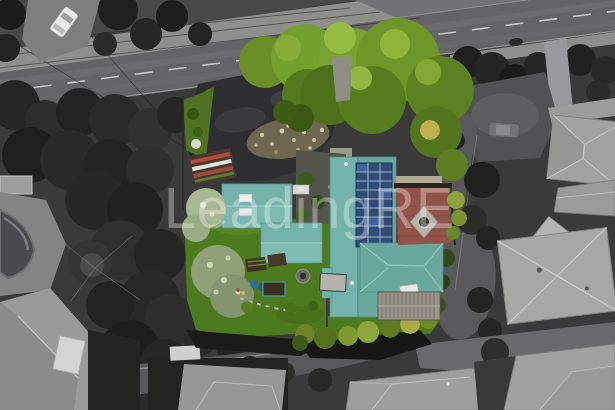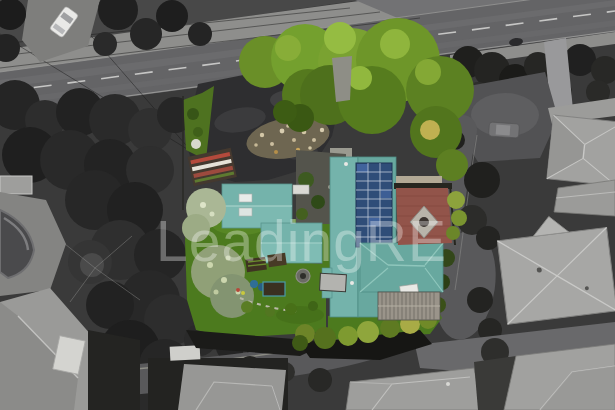--- a/index.html
+++ b/index.html
@@ -1,21 +1,21 @@
 <!DOCTYPE html>
 <html><head>
 <meta charset="utf-8">
 <style>
   html,body{margin:0;padding:0;background:#222;}
   .scene{position:relative;width:615px;height:410px;overflow:hidden;background:#3c3c3c;
          font-family:"Liberation Sans",sans-serif;}
   .scene svg{position:absolute;left:0;top:0;}
-  .watermark{position:absolute;left:156px;top:180px;font-size:57px;font-weight:400;
+  .watermark{position:absolute;left:164px;top:180px;font-size:57px;font-weight:400;
              letter-spacing:1px;line-height:1;white-space:nowrap;pointer-events:none;
-             font-family:"Liberation Sans",sans-serif;margin-top:33px;}
+             font-family:"Liberation Sans",sans-serif;}
 </style>
 </head>
 <body>
 
 <div class="scene">
 <svg width="615" height="410" viewBox="0 0 615 410">
 
   <rect x="0" y="0" width="615" height="410" fill="#3a3a3a"></rect>
   <polygon points="0,0 360,0 0,52" fill="#484848"></polygon>
 

